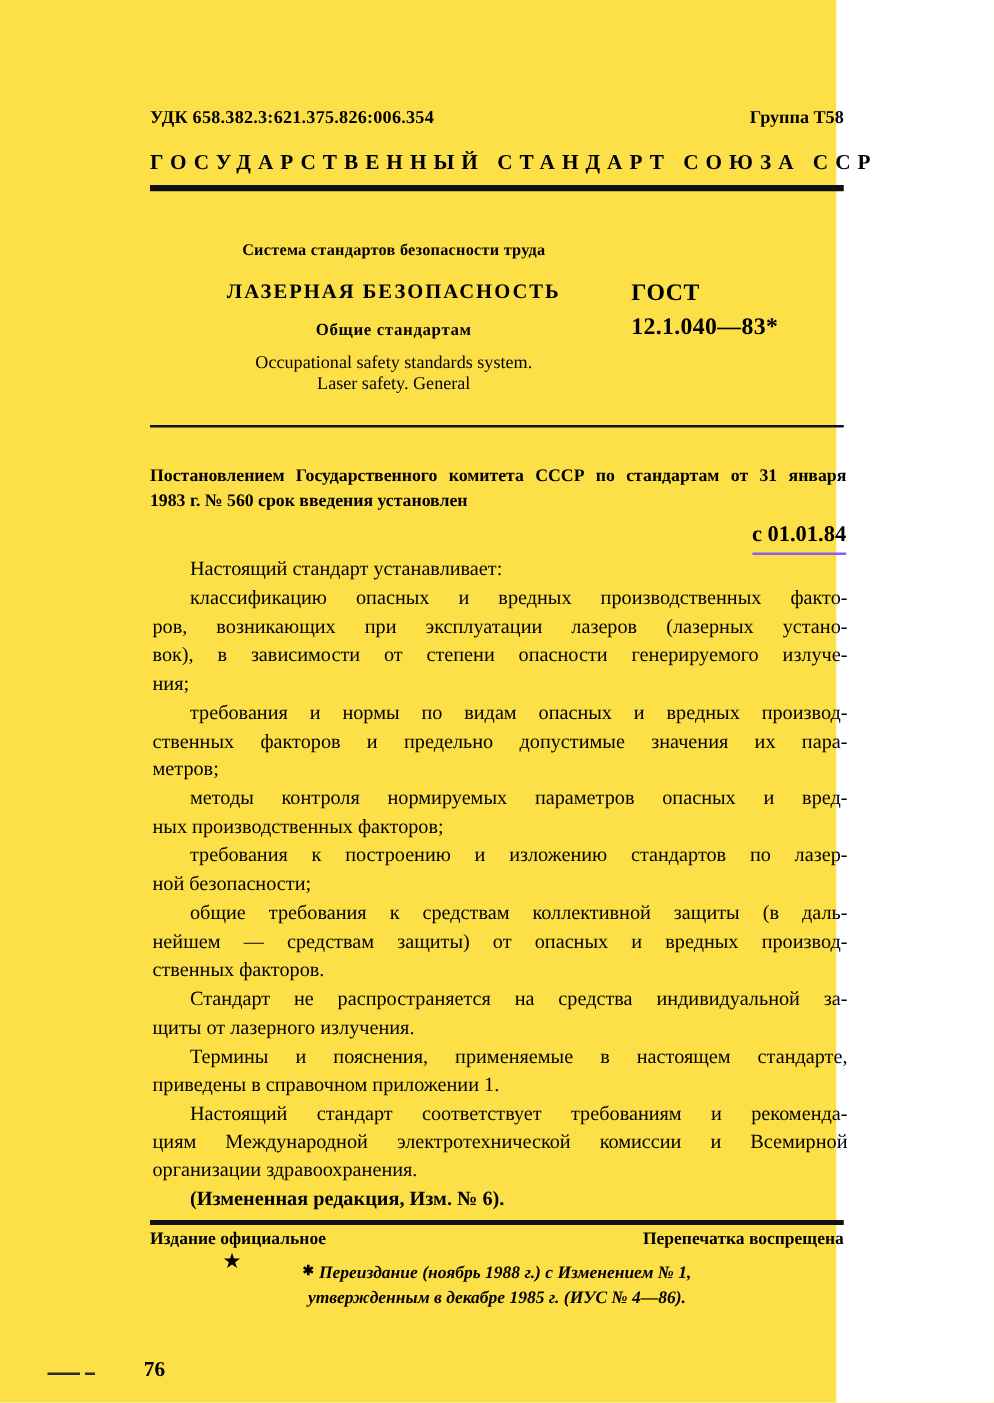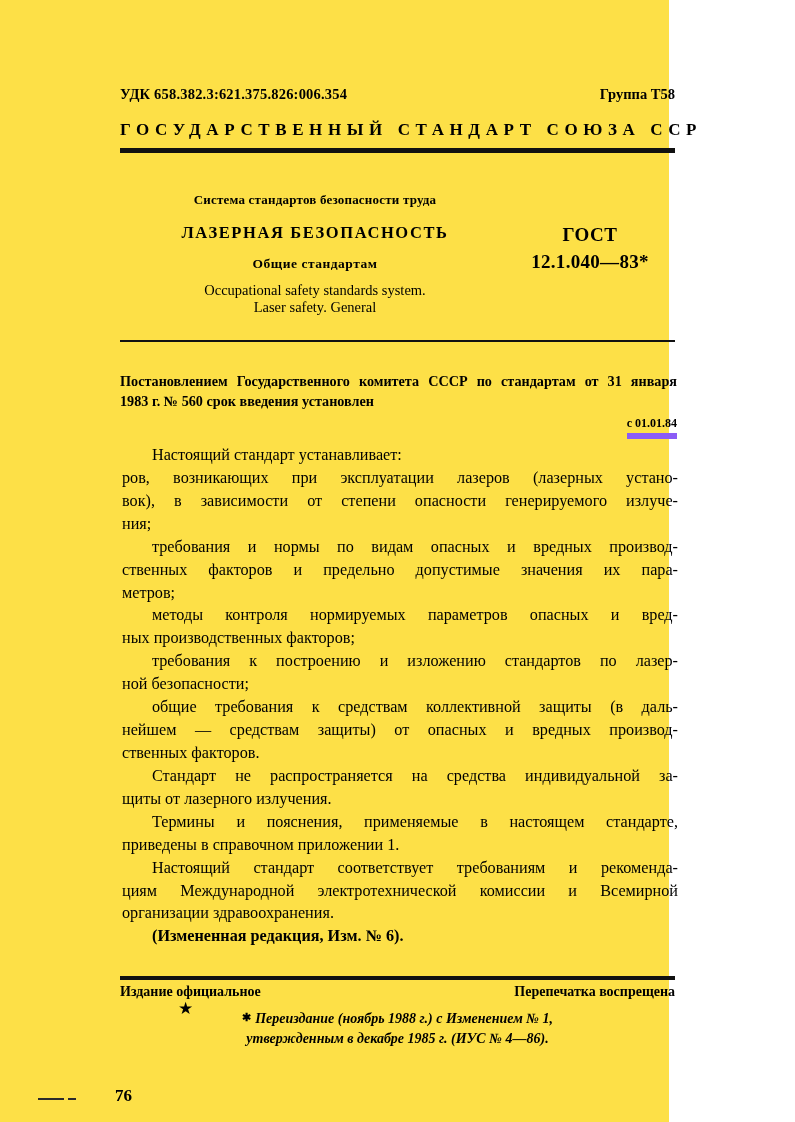--- a/index.html
+++ b/index.html
@@ -110,21 +110,20 @@
   .t-en {
     font-size: 14.5px;
     line-height: 1.15;
   }
 
   .title-right {
     position: absolute;
     right: 0;
     top: 32px;
     width: 170px;
-    text-align: center;
     font-weight: bold;
   }
   .gost-word {
     font-size: 19px;
     letter-spacing: 0.5px;
     margin-bottom: 5px;
   }
   .gost-num {
     font-size: 19px;
     letter-spacing: 0.3px;
@@ -147,22 +146,22 @@
     text-align-last: justify;
   }
   .decree .l2 {
     text-align: left;
   }
   .effective {
     position: absolute;
     right: 0;
     top: 44px;
     font-weight: bold;
-    font-size: 12px;
-    border-bottom: 6px solid #8b5cf6;
+    font-size: 18px;
+    border-bottom: 2px solid #8b5cf6;
     padding-bottom: 1px;
     white-space: nowrap;
   }
 
   
   .body-text {
     position: absolute;
     left: 122px;
     top: 444px;
     width: 556px;
@@ -307,20 +306,21 @@
     <div class="effective">с 01.01.84</div>
   </div>
 
   <div class="body-text">
 
     <p>
       <span class="ln">Настоящий стандарт устанавливает:</span>
     </p>
 
     <p style="text-indent:0">
+      <span class="jl ind">классификацию опасных и вредных производственных факто-</span>
       <span class="jl">ров, возникающих при эксплуатации лазеров (лазерных устано-</span>
       <span class="jl">вок), в зависимости от степени опасности генерируемого излуче-</span>
       <span class="jl last">ния;</span>
     </p>
 
     <p style="text-indent:0">
       <span class="jl ind">требования и нормы по видам опасных и вредных   производ-</span>
       <span class="jl">ственных факторов и предельно допустимые значения   их   пара-</span>
       <span class="jl last">метров;</span>
     </p>

